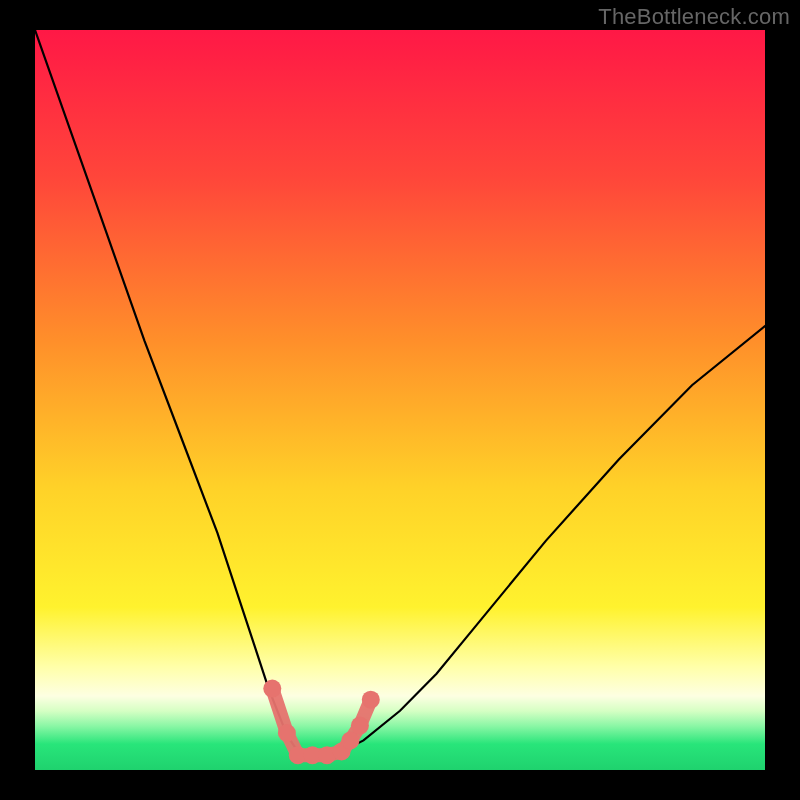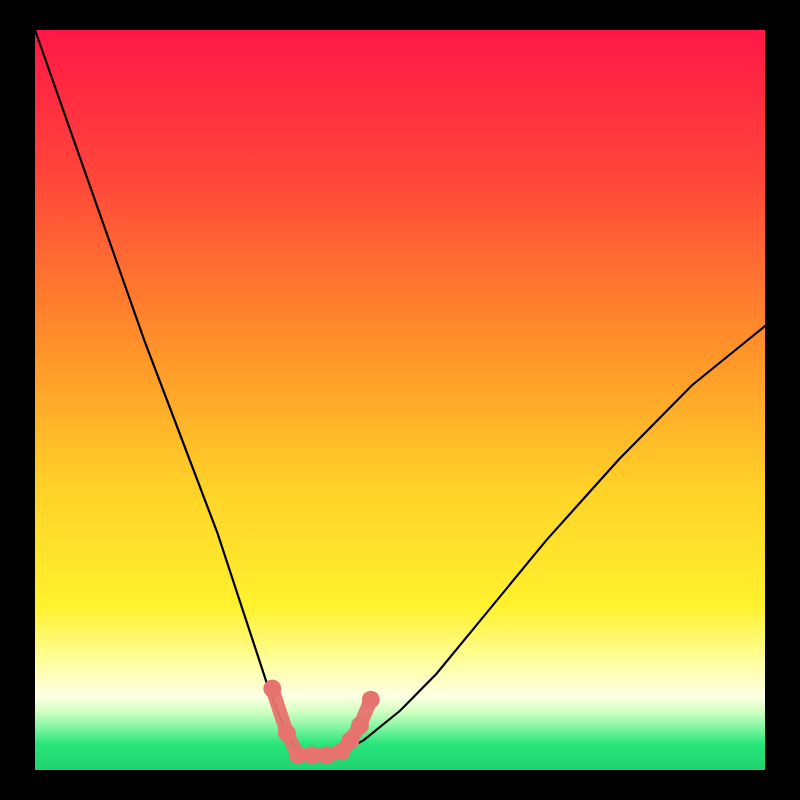--- a/index.html
+++ b/index.html
@@ -74,13 +74,14 @@
       </g>
 
     <rect x="0" y="0" width="800" height="800" fill="none"></rect>
 
     <rect x="0" y="0" width="800" height="30" fill="#000"></rect>
     <rect x="0" y="770" width="800" height="30" fill="#000"></rect>
     <rect x="0" y="0" width="35" height="800" fill="#000"></rect>
     <rect x="765" y="0" width="35" height="800" fill="#000"></rect>
   </svg>
 
+  <div class="watermark">TheBottleneck.com</div>
 </div>
 
 </body></html>

